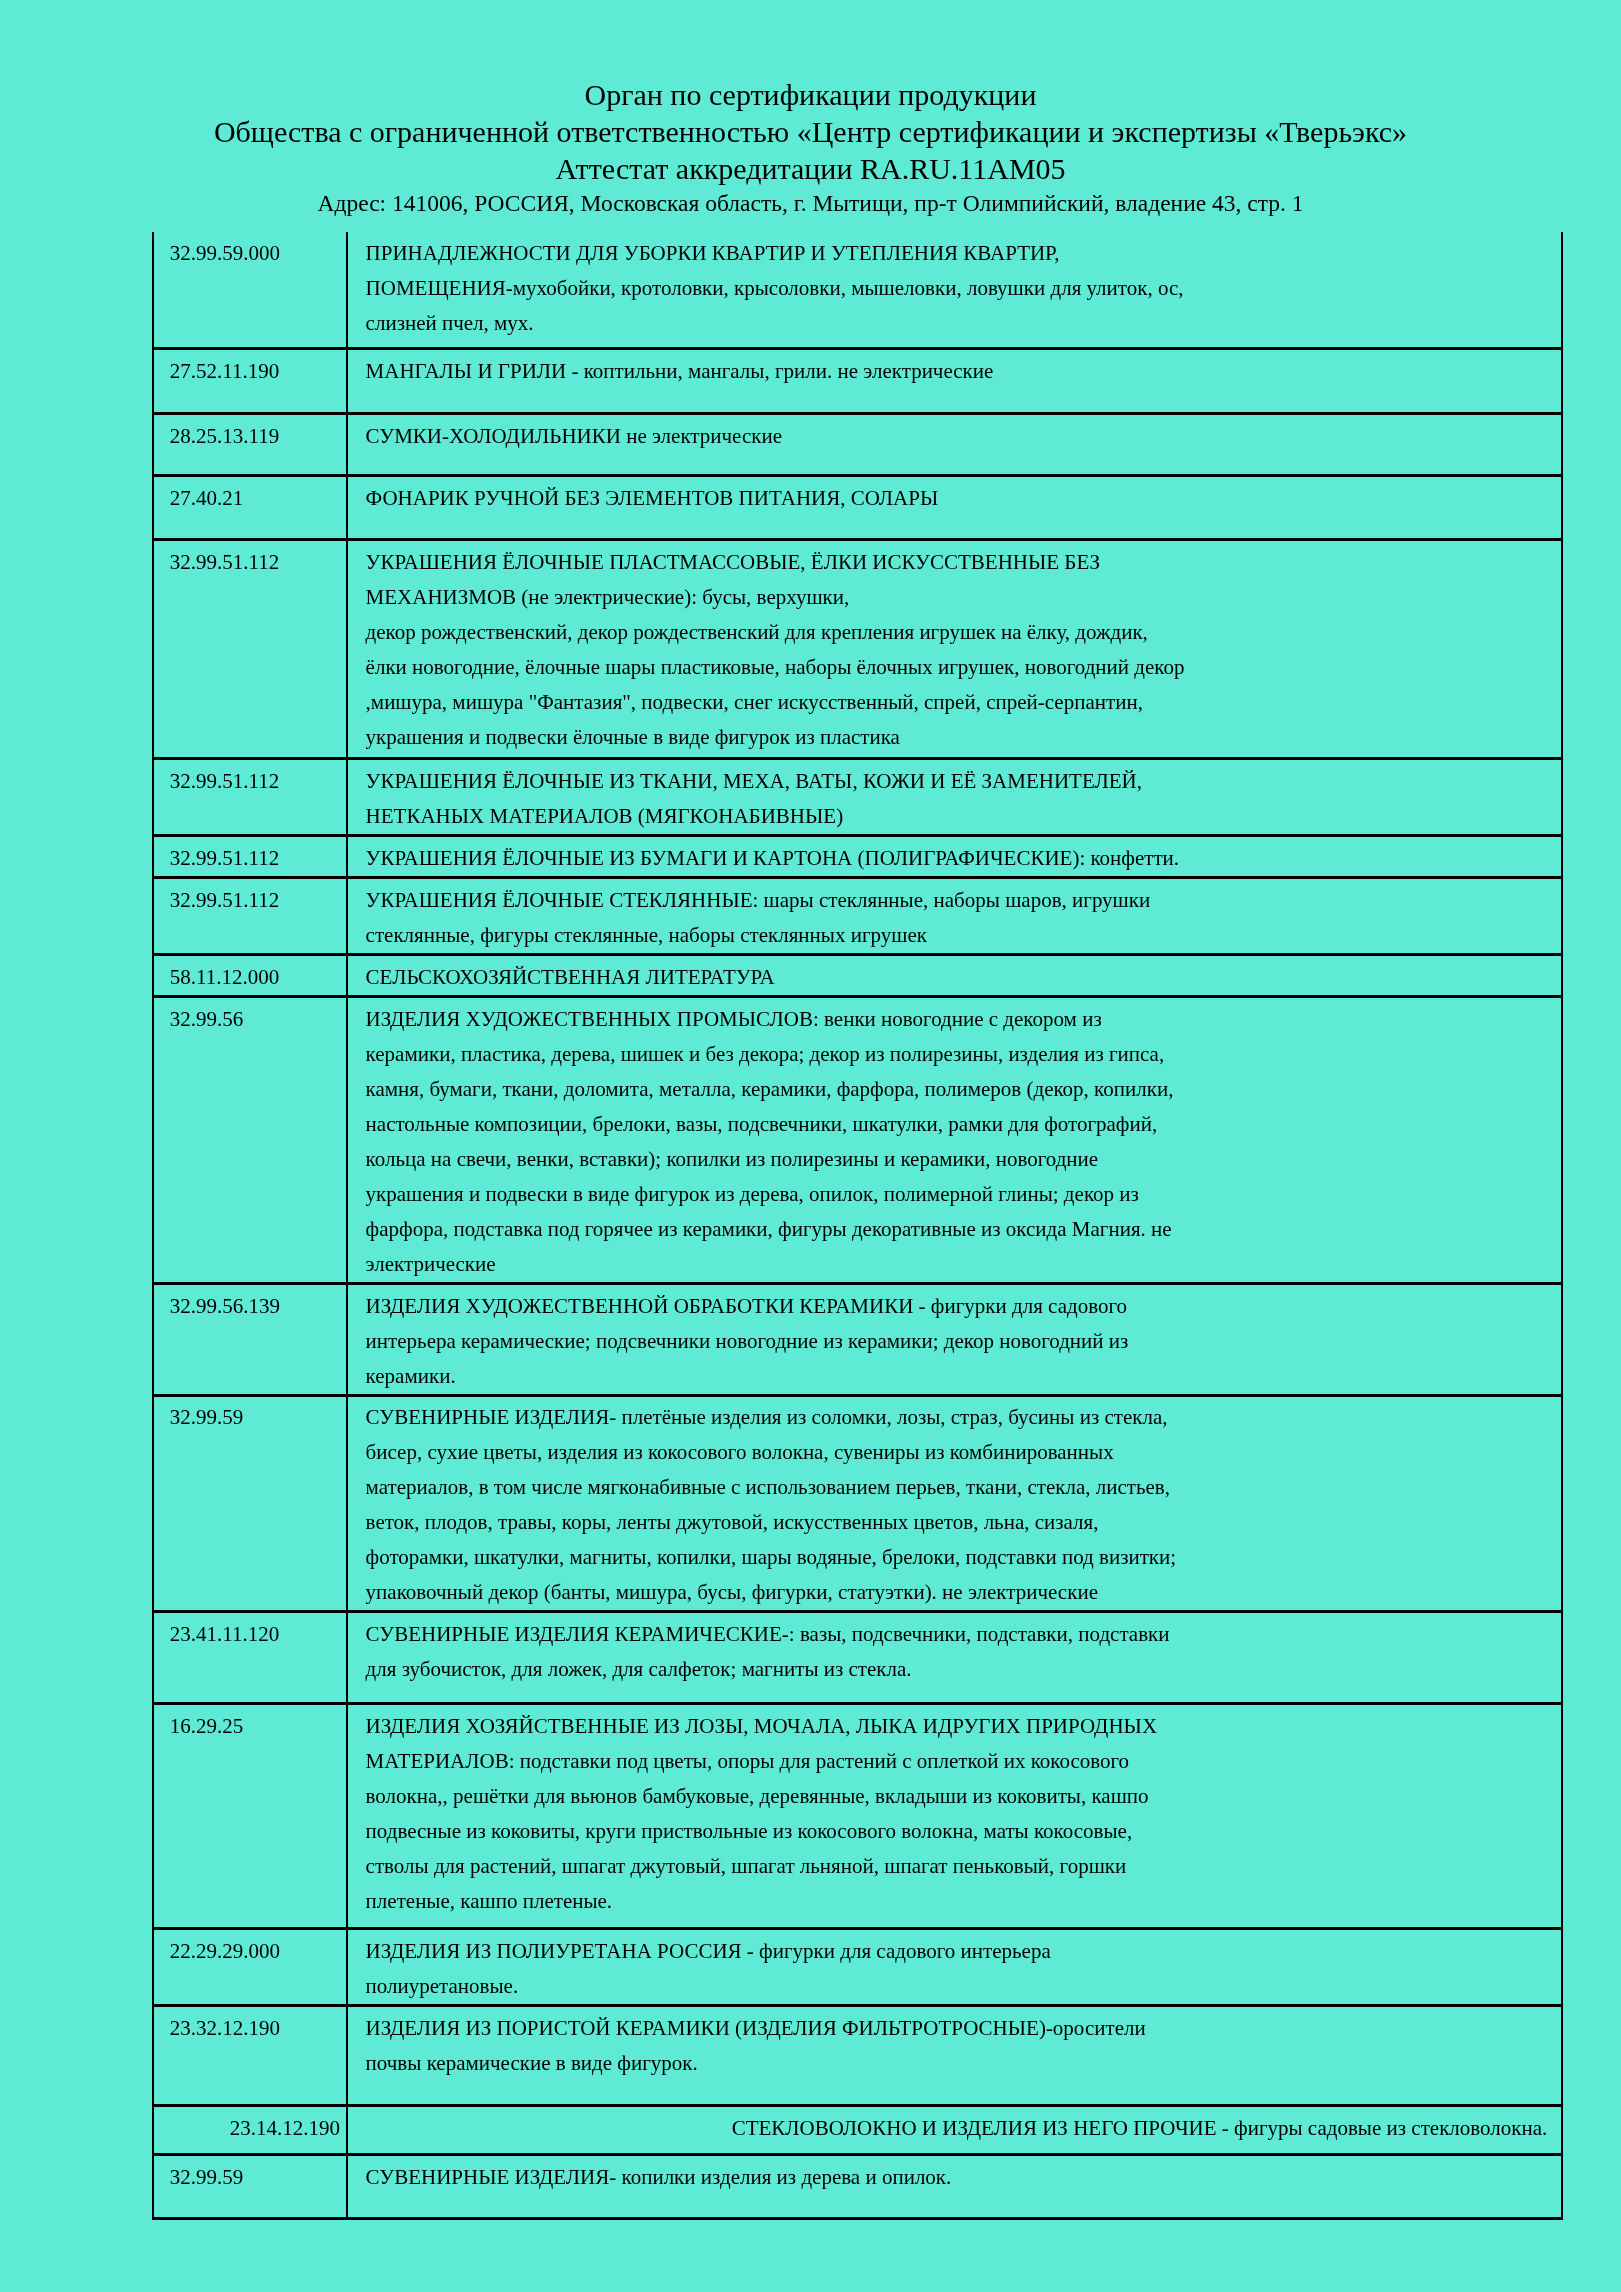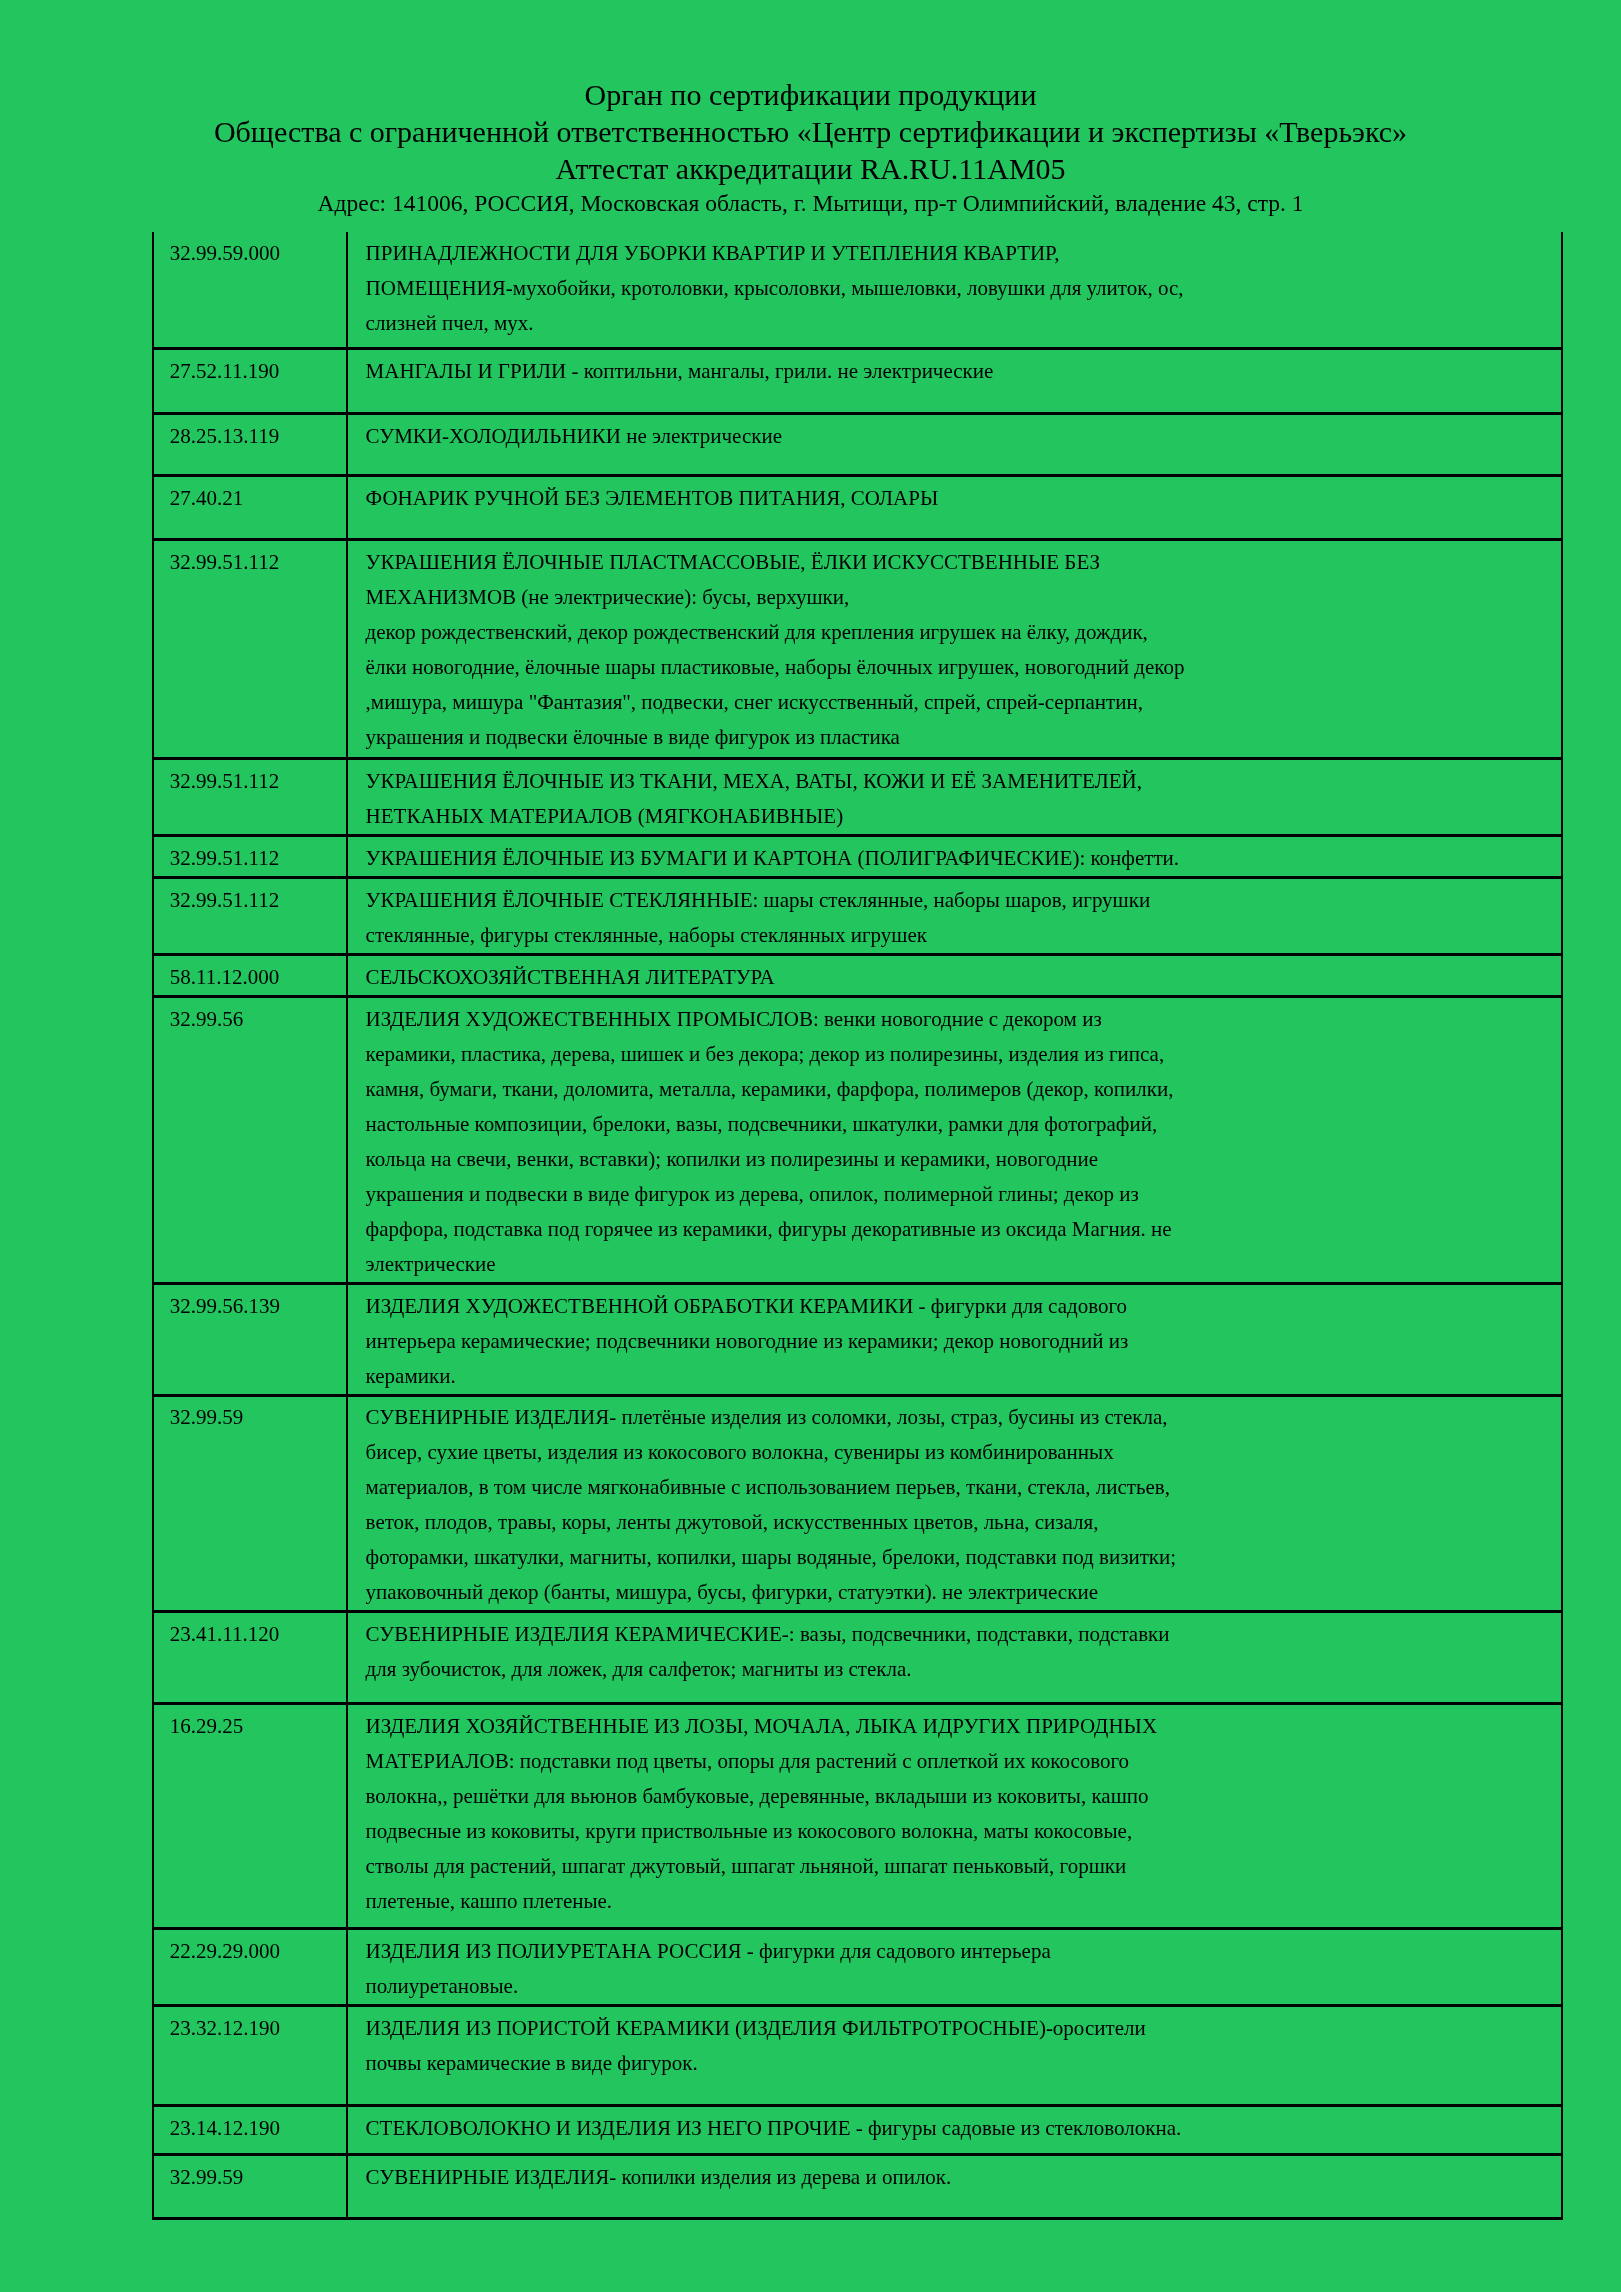--- a/index.html
+++ b/index.html
@@ -1,19 +1,19 @@
 <!DOCTYPE html>
 <html lang="ru"><head>
 <meta charset="utf-8">
 <style>
   html, body { margin: 0; padding: 0; background: #ffffff; }
   .page {
     width: 1621px;
     height: 2293px;
-    background: #22c55e;
+    background: #5eead4;
     color: #000000;
     font-family: "Liberation Serif", "DejaVu Serif", serif;
     position: relative;
     box-sizing: border-box;
     padding-top: 76px;
     overflow: hidden;
   }
   .doc-header { text-align: center; }
   .h-line  { font-size: 30px; line-height: 37px; }
   .h-address { font-size: 23.5px; line-height: 29px; margin-top: 2px; }
@@ -50,21 +50,21 @@
   .catalog tr:nth-child(7)  { height: 39px; }
   .catalog tr:nth-child(8)  { height: 74px; }
   .catalog tr:nth-child(9)  { height: 34px; }
   .catalog tr:nth-child(10) { height: 281px; }
   .catalog tr:nth-child(11) { height: 101px; }
   .catalog tr:nth-child(12) { height: 203px; }
   .catalog tr:nth-child(13) { height: 92px; padding-left: 28px; }
   .catalog tr:nth-child(14) { height: 225px; }
   .catalog tr:nth-child(15) { height: 70px; }
   .catalog tr:nth-child(16) { height: 100px; }
-  .catalog tr:nth-child(17) { height: 49px; }
+  .catalog tr:nth-child(17) { height: 49px; text-align: right; }
   .catalog tr:nth-child(18) { height: 64px; }
 </style>
 </head>
 <body>
 
 <div class="page">
   <div class="doc-header">
     <div class="h-line">Орган по сертификации продукции</div>
     <div class="h-line">Общества с ограниченной ответственностью «Центр сертификации и экспертизы «Тверьэкс»</div>
     <div class="h-line">Аттестат аккредитации RA.RU.11АМ05</div>

